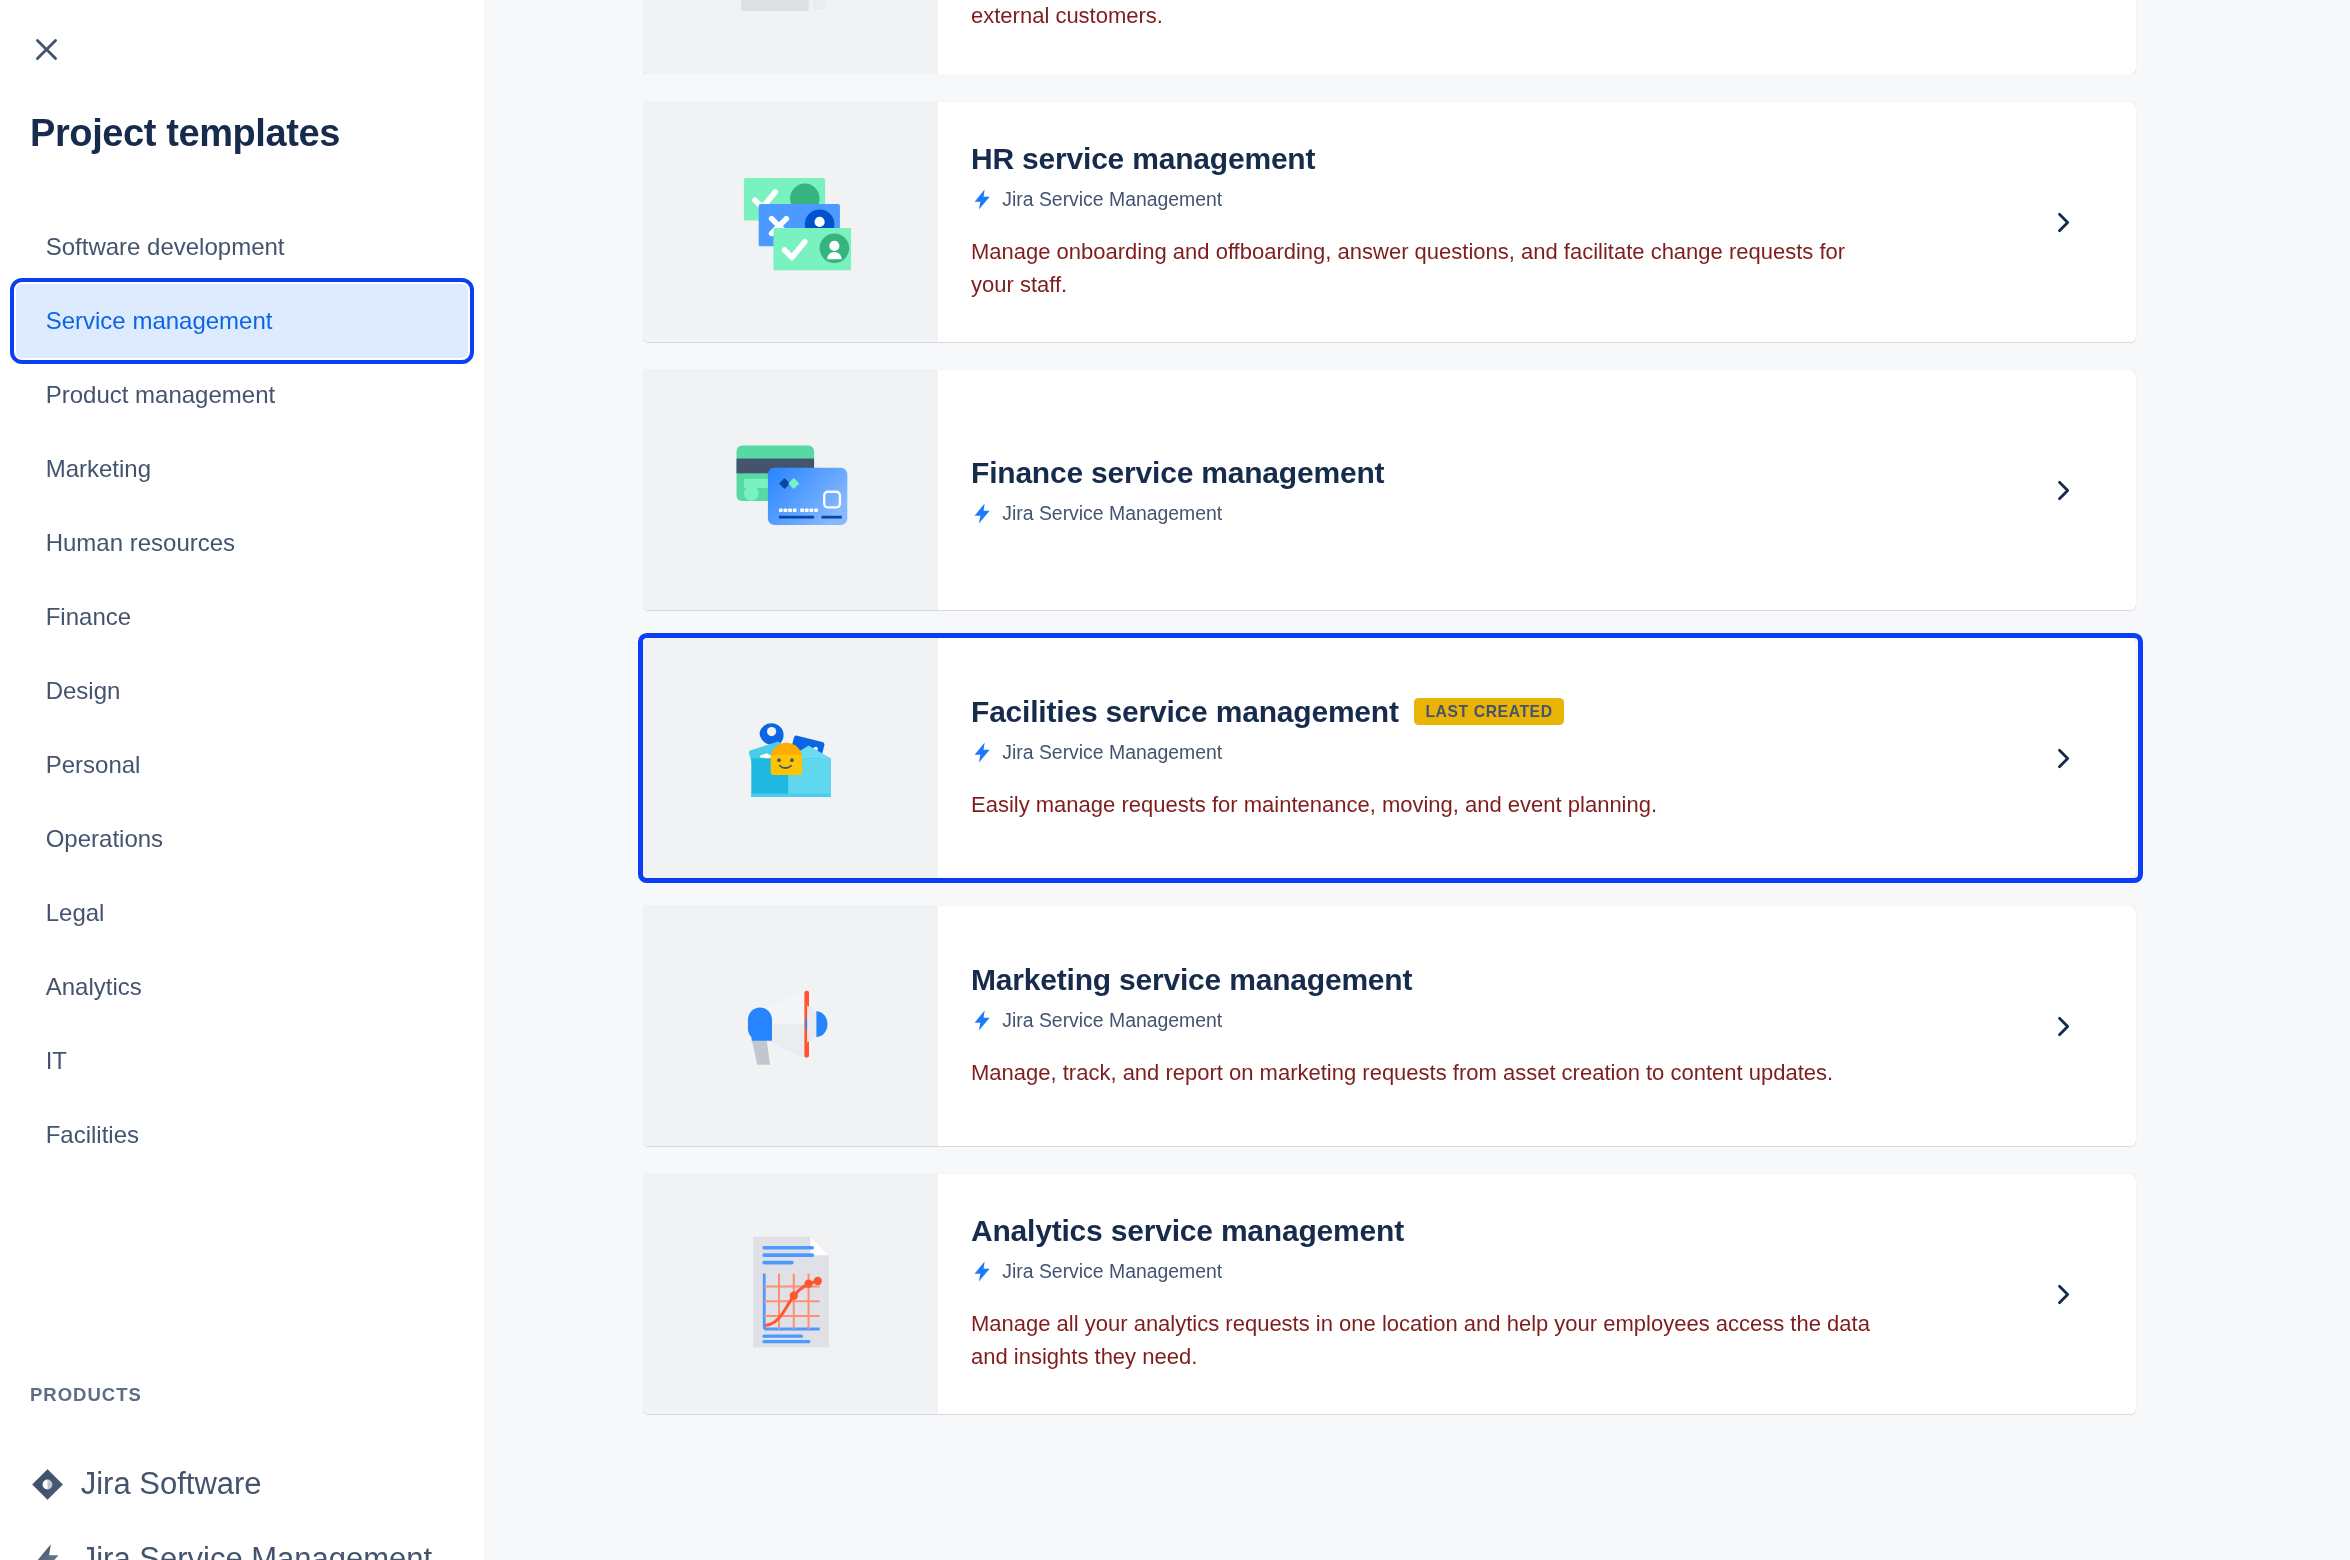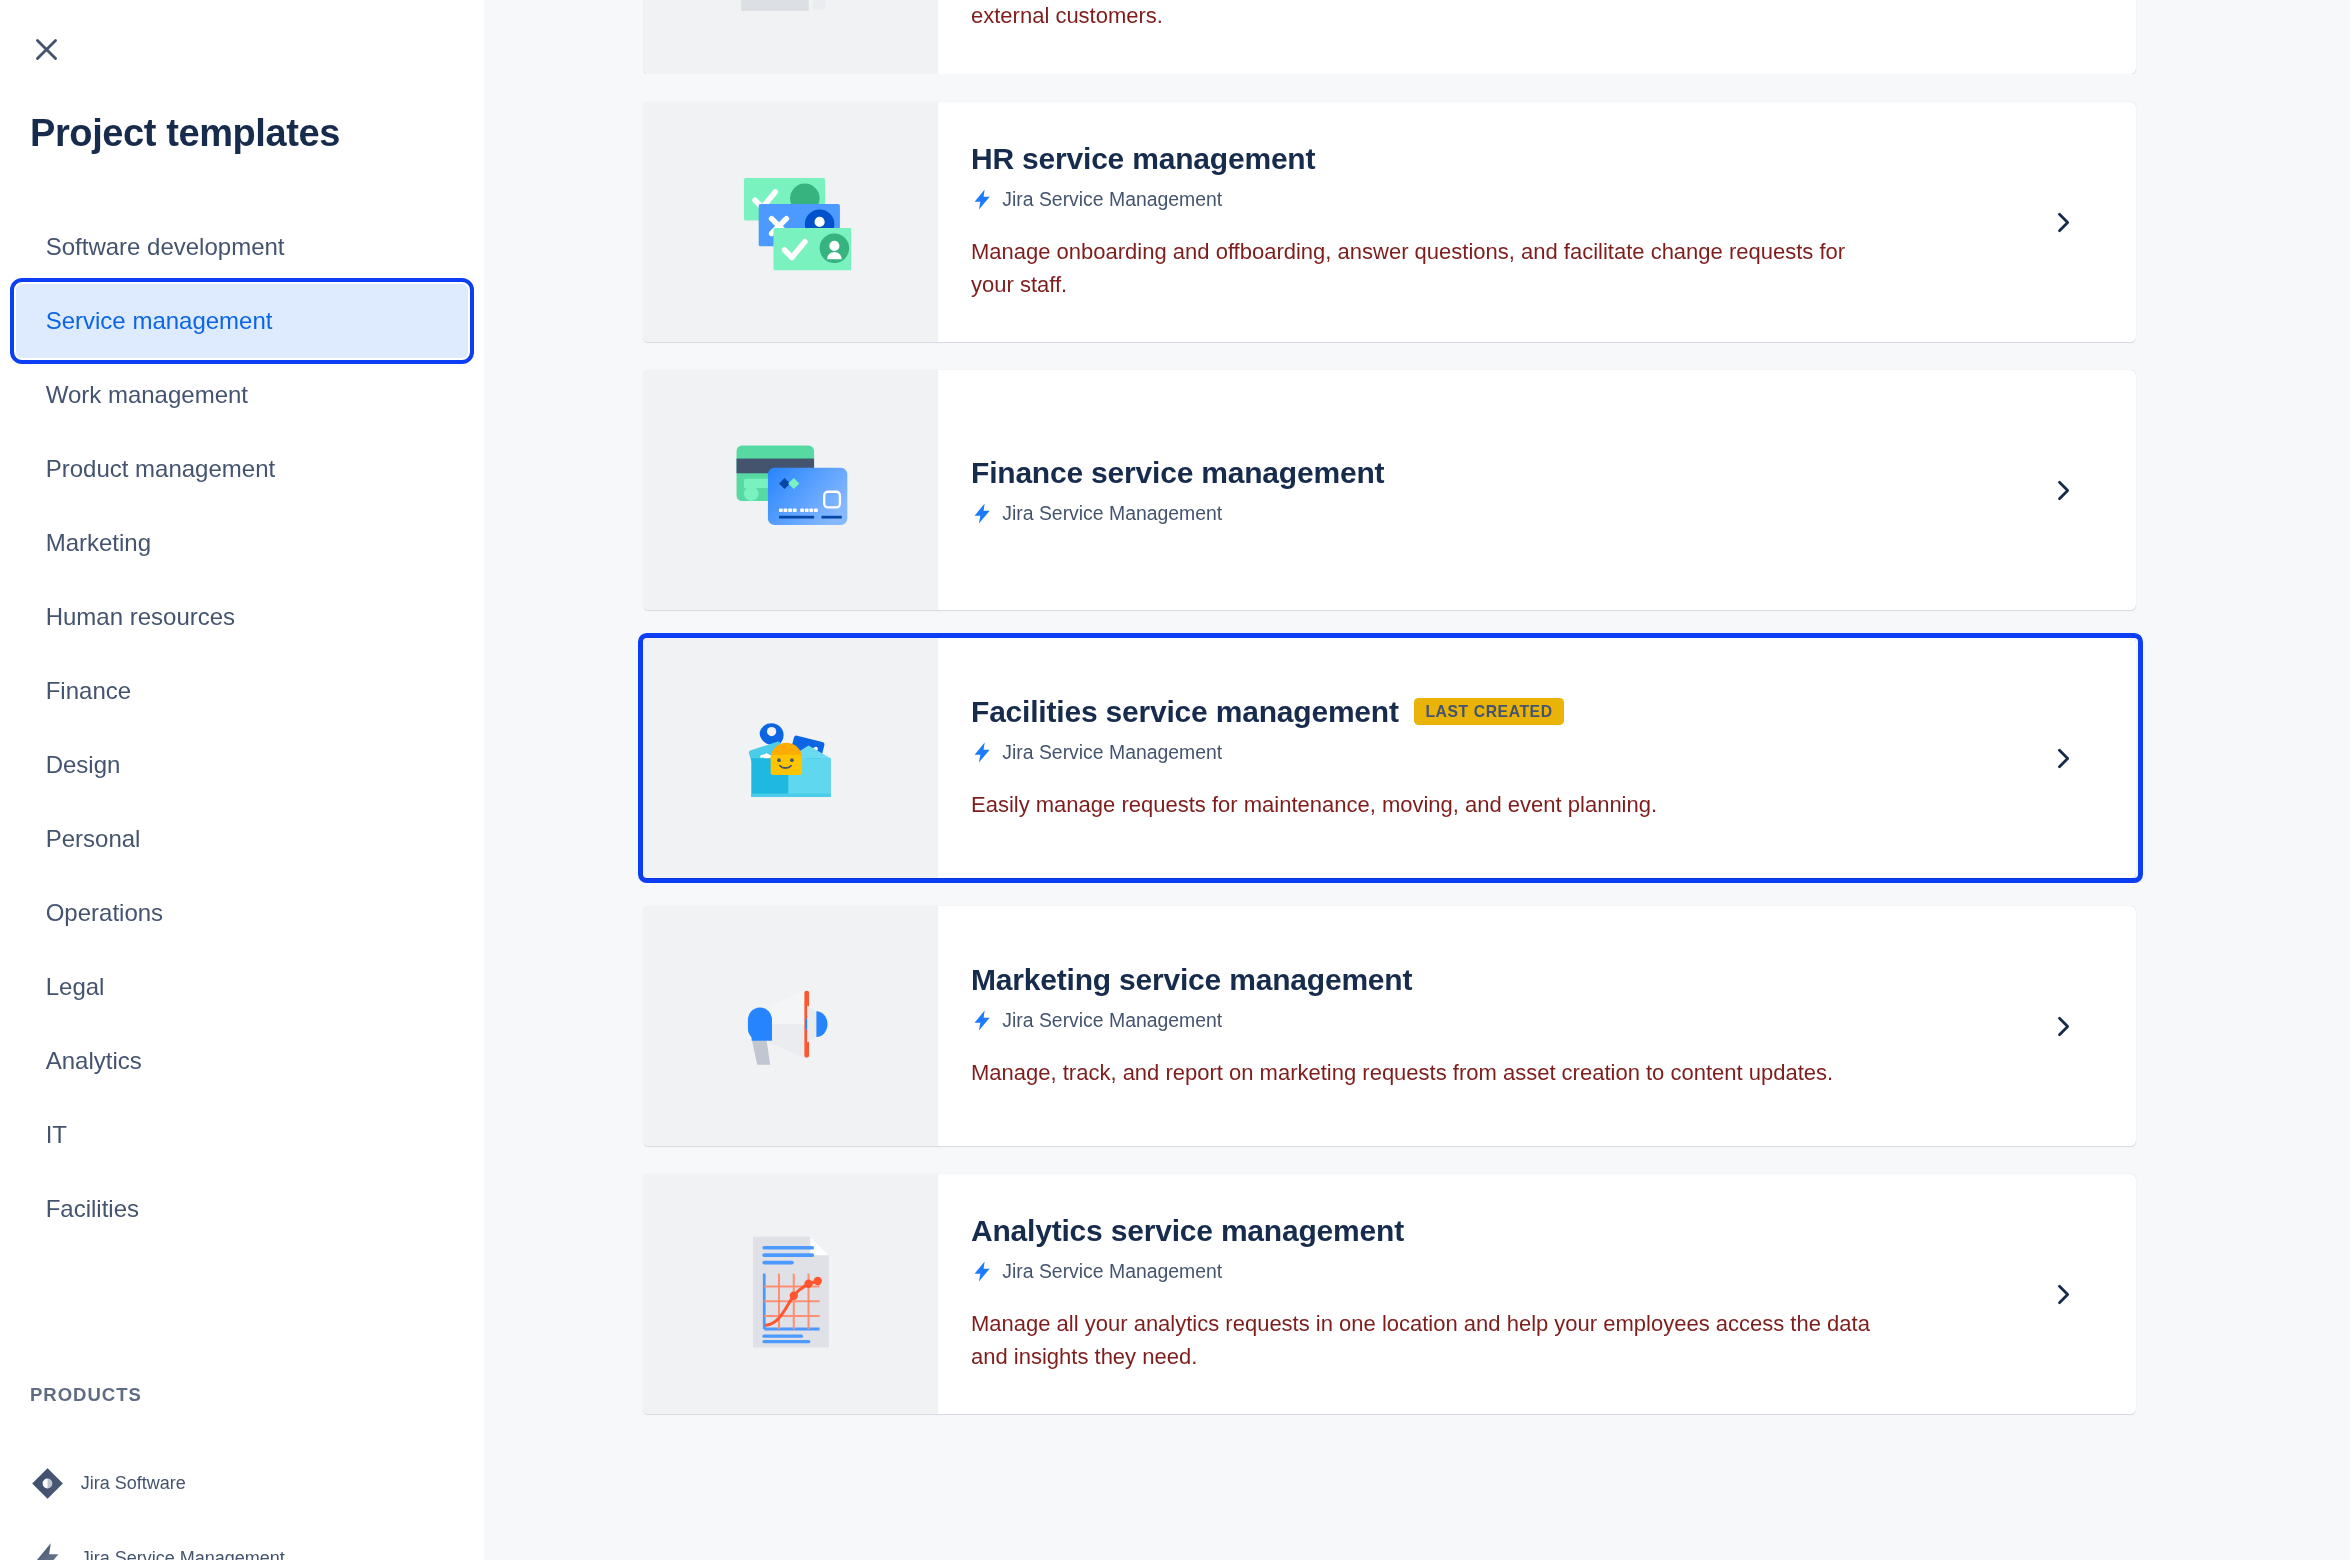--- a/index.html
+++ b/index.html
@@ -81,21 +81,21 @@
     font-weight: 700;
     letter-spacing: 1px;
     color: #5E6C84;
   }
   .product-row {
     position: absolute;
     left: 30px;
     display: flex;
     align-items: center;
     gap: 15.7px;
-    font-size: 18px;
+    font-size: 31px;
     color: #44546F;
   }
   .product-row.p1 { top: 1466px; }
   .product-row.p2 { top: 1541px; }
   .product-icon { width: 35px; height: 35px; display:block; flex:0 0 35px; }
 
   
   .main {
     flex: 1 1 auto;
     height: 1561px;
@@ -219,23 +219,20 @@
     </div>
 
     <h1 class="sidebar-title">Project templates</h1>
 
     <nav class="nav-list">
       <div class="nav-item">
         <span>Software development</span>
       </div>
       <div class="nav-item selected">
         <span>Service management</span>
-      </div>
-      <div class="nav-item">
-        <span>Work management</span>
       </div>
       <div class="nav-item">
         <span>Product management</span>
       </div>
       <div class="nav-item">
         <span>Marketing</span>
       </div>
       <div class="nav-item">
         <span>Human resources</span>
       </div>

